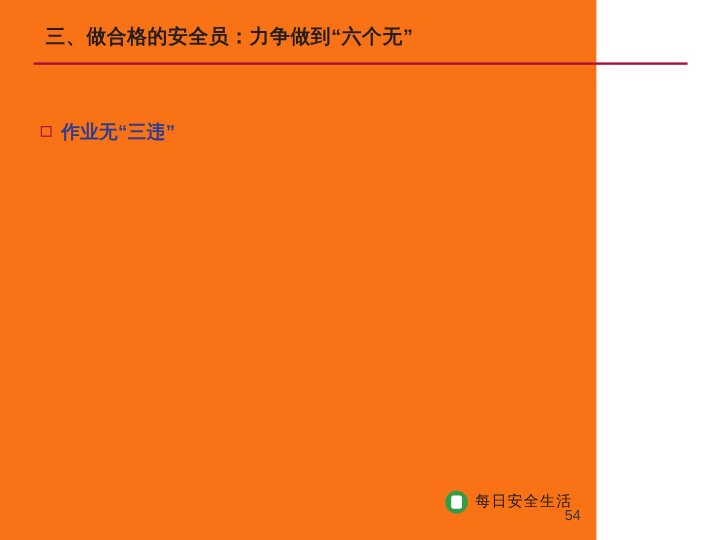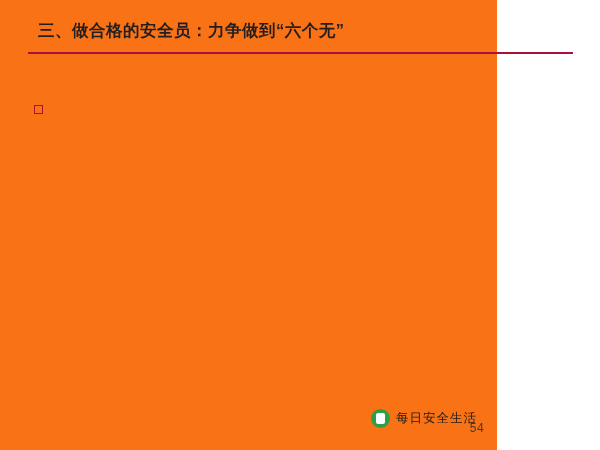--- a/index.html
+++ b/index.html
@@ -73,21 +73,21 @@
   }
   .block-2 {
     margin-top: 10px;
   }
   .page-number {
     position: absolute;
     right: 13px;
     bottom: 14px;
     font-size: 12px;
     color: #3a3a3a;
-    font-family: Liberation Mono, monospace;
+    font-family: Liberation Sans, sans-serif;
   }
   .footer-badge {
     position: absolute;
     right: 20px;
     bottom: 22px;
     display: flex;
     align-items: center;
     gap: 6px;
   }
   .footer-logo {
@@ -122,20 +122,21 @@
 
   <div class="title">三、做合格的安全员：力争做到“六个无”</div>
   <div class="title-rule"></div>
 
   <div class="content">
 
 
     <div class="block block-2">
       <div class="bullet-head">
         <span class="bullet-marker"></span>
+        <span>作业无“三违”</span>
       </div>
     </div>
 
   </div>
 
   <div class="footer-badge">
     <span class="footer-logo"></span>
     <span class="footer-text">每日安全生活</span>
   </div>
 

